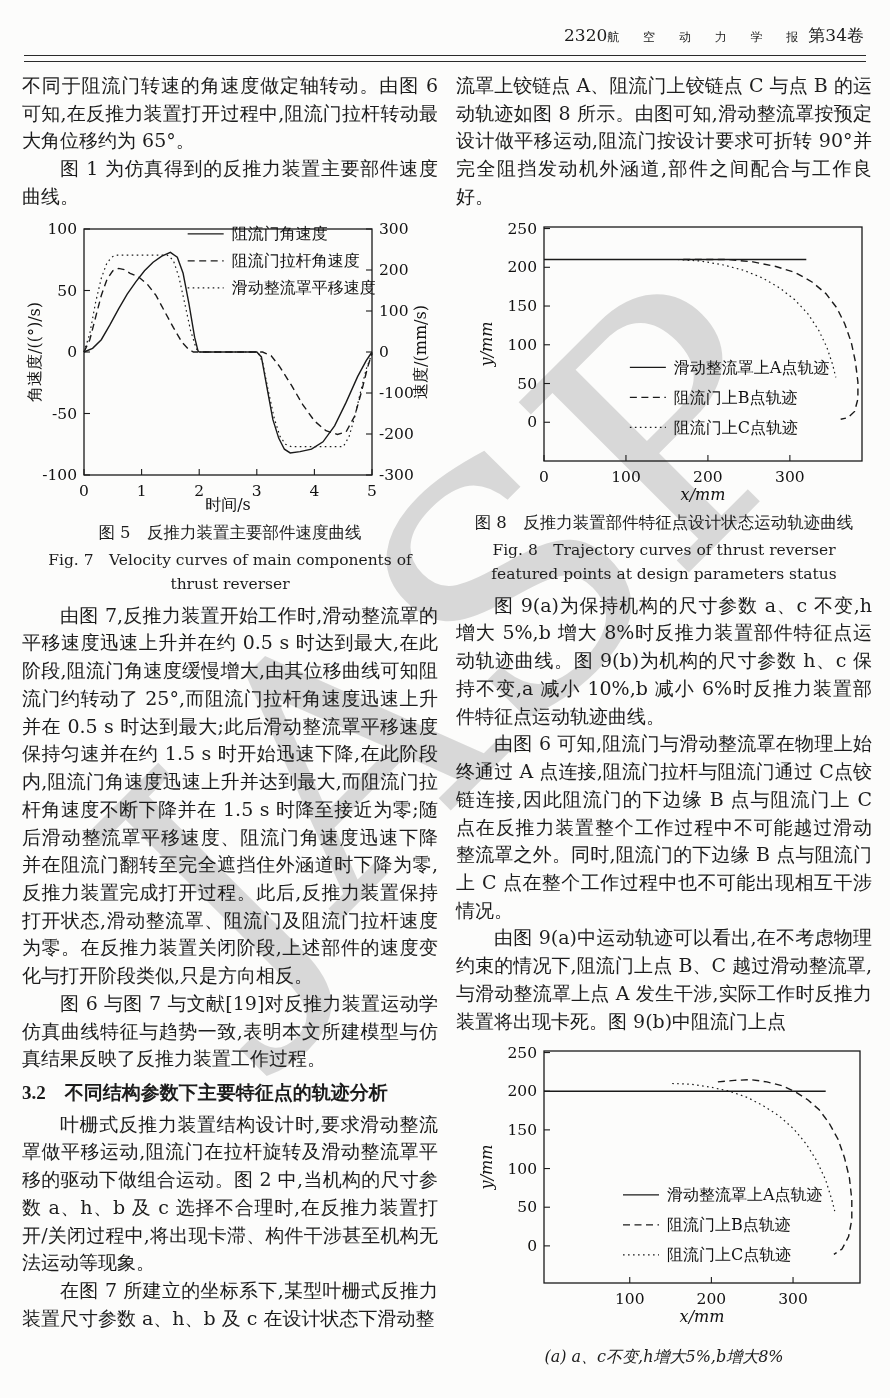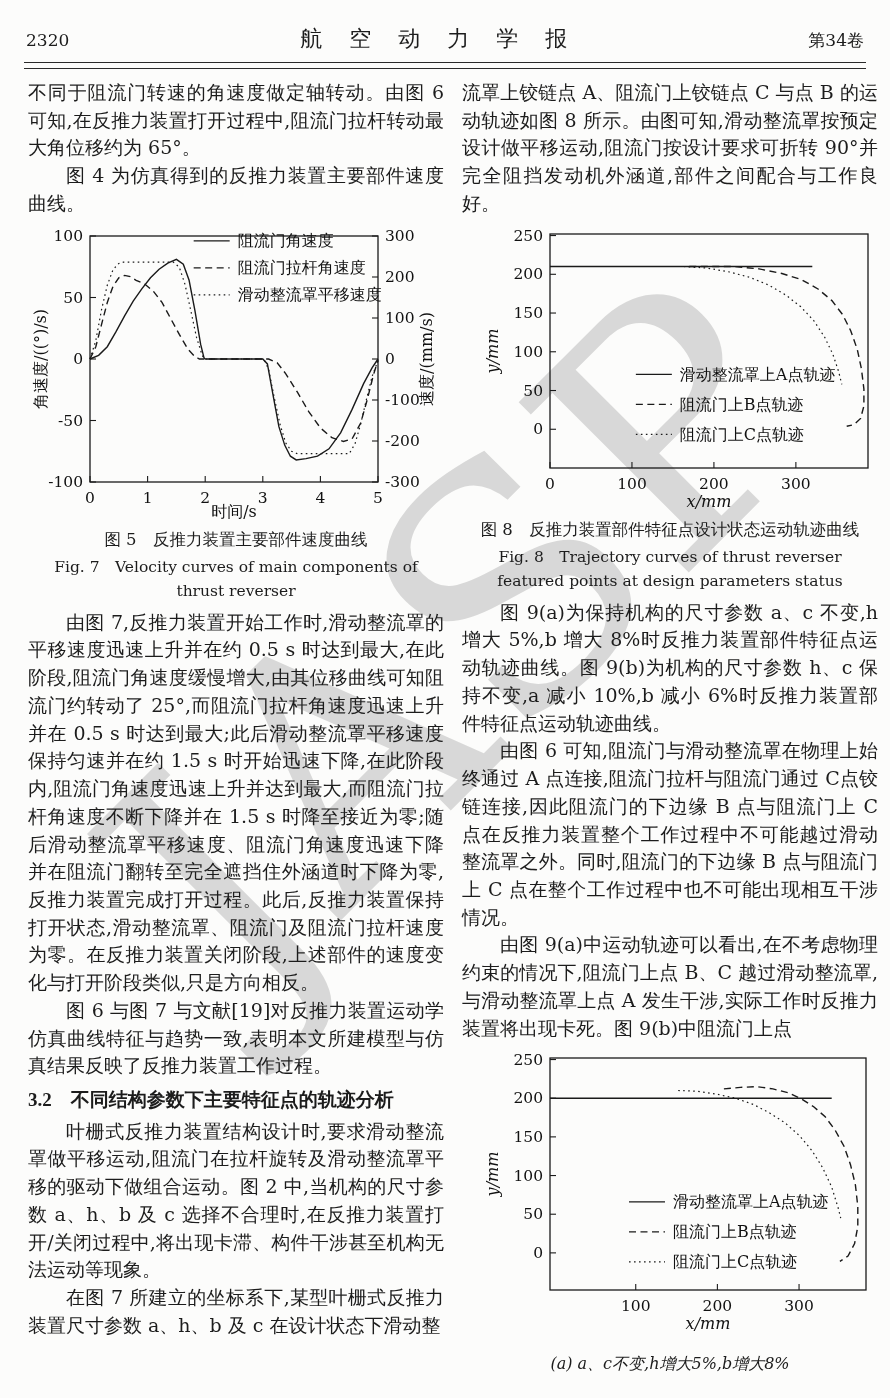--- a/index.html
+++ b/index.html
@@ -1,31 +1,31 @@
 <!DOCTYPE html>
 <html><head>
 <meta charset="utf-8">
 <style>
   html,body{margin:0;padding:0;background:#e9e9e9;}
   .page{position:relative;width:890px;height:1398px;background:#fcfcfb;overflow:hidden;
         font-family:"DejaVu Serif","Liberation Serif",serif;color:#1c1c1c;}
   
-  .hdr{position:relative;z-index:2;display:flex;justify-content:space-between;align-items:baseline;
+  .hdr{position:relative;z-index:2;display:flex;justify-content:flex-end;align-items:baseline;
        padding:24px 26px 6px 26px;font-size:17px;}
-  .hdr .journal{letter-spacing:10px;font-size:22px;}
+  .hdr .journal{letter-spacing:10px;font-size:12px;}
   .hdr-rule{position:relative;z-index:2;margin:2px 24px 0 24px;height:5px;
             border-top:1.7px solid #2a2a2a;border-bottom:1.1px solid #2a2a2a;}
   
   .watermark{position:absolute;left:40px;top:420px;width:840px;height:440px;z-index:1;
              display:flex;align-items:center;justify-content:center;
              transform:rotate(-45deg);font-family:"DejaVu Serif",serif;
              font-size:330px;font-weight:400;color:#bcbcbc;opacity:.55;letter-spacing:4px;
              pointer-events:none;user-select:none;}
   
-  .cols{position:relative;z-index:2;display:flex;gap:18px;padding:10px 22px 0 28px;}
+  .cols{position:relative;z-index:2;display:flex;gap:18px;padding:10px 22px 0 22px;}
   .col{width:416px;}
   p{margin:0;font-size:19px;line-height:1.46;text-align:justify;text-justify:inter-character;}
   p.indent{text-indent:2em;}
   h3.sec{margin:6px 0 4px 0;font-size:19px;line-height:1.45;
          font-family:Liberation Serif, serif;font-weight:700;}
   figure{margin:8px 0 6px 0;}
   .cap-cn{text-align:center;font-size:16.5px;margin-top:2px;line-height:1.45;}
   .cap-en{text-align:center;font-size:15.5px;margin-top:3px;line-height:1.55;padding:0 26px;}
   .subcap{text-align:center;font-size:16px;font-style:italic;margin-top:16px;}
   svg.chart{display:block;}
@@ -42,21 +42,21 @@
     <span>第34卷</span>
   </div>
   <div class="hdr-rule"></div>
 
   <div class="watermark">JASP</div>
 
   <div class="cols">
 
     <div class="col">
       <p>不同于阻流门转速的角速度做定轴转动。由图 6可知,在反推力装置打开过程中,阻流门拉杆转动最大角位移约为 65°。</p>
-      <p class="indent">图 4 为仿真得到的反推力装置主要部件速度曲线。</p>
+      <p class="indent">图 1 为仿真得到的反推力装置主要部件速度曲线。</p>
 
       <figure>
         <svg class="chart" width="416" height="300" viewBox="0 0 416 300">
             <rect x="62" y="10" width="288" height="246" fill="none" stroke="#1a1a1a" stroke-width="1.3"></rect>
             <line x1="62" y1="256" x2="62" y2="250" stroke="#1a1a1a" stroke-width="1.1"></line>
             <text x="62" y="277" text-anchor="middle" font-size="15.5">0</text>
             <line x1="119.6" y1="256" x2="119.6" y2="250" stroke="#1a1a1a" stroke-width="1.1"></line>
             <text x="119.6" y="277" text-anchor="middle" font-size="15.5">1</text>
             <line x1="177.2" y1="256" x2="177.2" y2="250" stroke="#1a1a1a" stroke-width="1.1"></line>
             <text x="177.2" y="277" text-anchor="middle" font-size="15.5">2</text>

